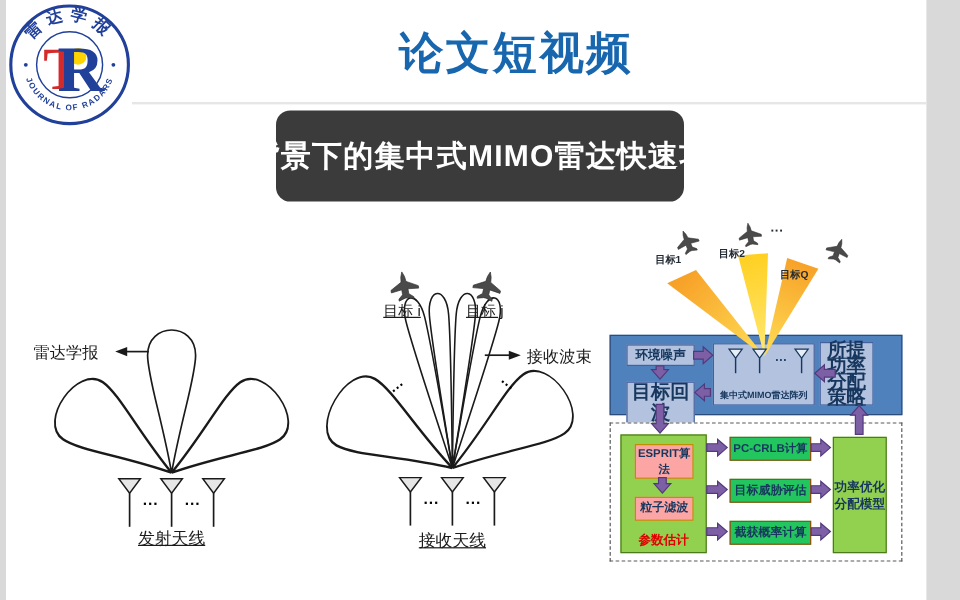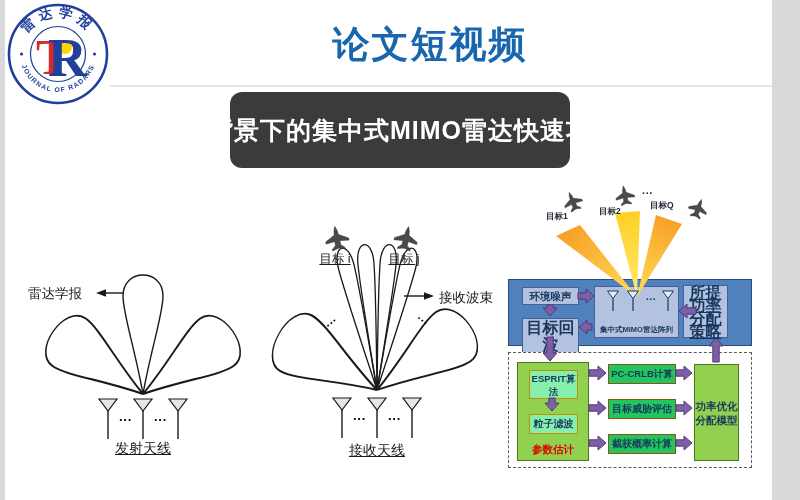--- a/index.html
+++ b/index.html
@@ -19,21 +19,21 @@
   .lbl{position:absolute;color:#1a1a1a;white-space:nowrap;z-index:6;}
   .lbl.c{text-align:center;text-decoration:underline;}
   
   .panel-blue{position:absolute;left:508px;top:279px;width:244px;height:67px;
     background:#4f81bd;border:1px solid #2c4d79;z-index:2;box-sizing:border-box;}
   .bluebox{position:absolute;background:#b3c3df;border:1px solid #44619e;color:#17375e;
     font-weight:bold;text-align:center;box-sizing:border-box;}
   .panel-dashed{position:absolute;left:508px;top:352px;width:244px;height:116px;
     background:#ffffff;border:1.5px dashed #595959;z-index:2;box-sizing:border-box;}
   .greenbox{position:absolute;background:#92d050;border:1px solid #4e7a1e;box-sizing:border-box;}
-  .yellowbox{position:absolute;background:#86efac;border:1px solid #bf8f00;color:#17375e;
+  .yellowbox{position:absolute;background:#fca5a5;border:1px solid #bf8f00;color:#17375e;
     font-weight:bold;text-align:center;box-sizing:border-box;}
   .orangebox{position:absolute;background:#22c55e;border:1px solid #8f5410;color:#17375e;
     font-weight:bold;text-align:center;font-size:9.5px;box-sizing:border-box;
     display:flex;align-items:center;justify-content:center;white-space:nowrap;}
   .tlabel{position:absolute;font-size:8.5px;font-weight:bold;color:#222a33;white-space:nowrap;z-index:6;}
 </style>
 </head>
 <body>
 
 <div class="slide">
@@ -202,15 +202,15 @@
   <div class="lbl c" style="left:103px;top:440px;width:80px;font-size:14px;">发射天线</div>
 
   <div class="lbl c" style="left:313px;top:251px;width:44px;font-size:12.5px;">目标 i</div>
   <div class="lbl c" style="left:382px;top:251px;width:44px;font-size:12.5px;">目标 j</div>
   <div class="lbl" style="left:439px;top:289px;font-size:13.5px;">接收波束</div>
   <div class="lbl c" style="left:337px;top:442px;width:80px;font-size:14px;">接收天线</div>
 
   <div class="tlabel" style="left:546px;top:211px;">目标1</div>
   <div class="tlabel" style="left:599px;top:206px;">目标2</div>
   <div class="tlabel" style="left:642px;top:187px;font-size:11px;">···</div>
-  <div class="tlabel" style="left:650px;top:200px;">目标Q</div>
+  <div class="tlabel" style="left:650px;top:224px;">目标Q</div>
 
 </div>
 
 </body></html>

